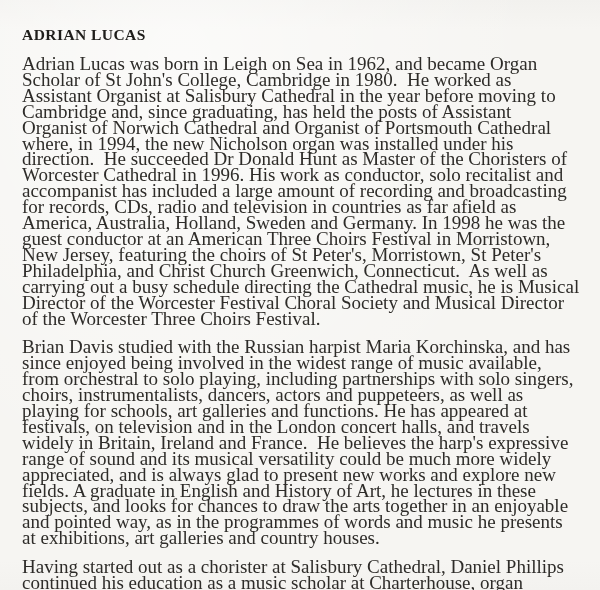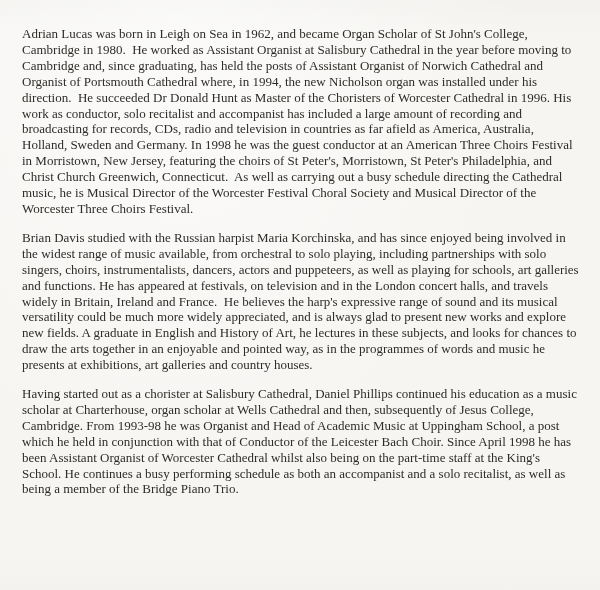--- a/index.html
+++ b/index.html
@@ -27,33 +27,34 @@
     margin: 0 0 12px 0;
     font-size: 15.5px;
     line-height: 18px;
     font-weight: 700;
     letter-spacing: 0.45px;
     color: #1f1e1b;
   }
   .bio-paragraph {
     margin: 0 0 13px 0;
     max-width: 560px;
-    font-size: 13px;
+    font-size: 19px;
     line-height: 15.9px;
     color: #2e2c29;
     white-space: pre-wrap;
     text-rendering: optimizeLegibility;
   }
 </style>
 </head>
 <body>
 
 <main class="page">
 
   <section class="bio-section">
+    <h2 class="bio-heading">ADRIAN LUCAS</h2>
     <p class="bio-paragraph">Adrian Lucas was born in Leigh on Sea in 1962, and became Organ Scholar of St John's College, Cambridge in 1980.  He worked as Assistant Organist at Salisbury Cathedral in the year before moving to Cambridge and, since graduating, has held the posts of Assistant Organist of Norwich Cathedral and Organist of Portsmouth Cathedral where, in 1994, the new Nicholson organ was installed under his direction.  He succeeded Dr Donald Hunt as Master of the Choristers of Worcester Cathedral in 1996. His work as conductor, solo recitalist and accompanist has included a large amount of recording and broadcasting for records, CDs, radio and television in countries as far afield as America, Australia, Holland, Sweden and Germany. In 1998 he was the guest conductor at an American Three Choirs Festival in Morristown, New Jersey, featuring the choirs of St Peter's, Morristown, St Peter's Philadelphia, and Christ Church Greenwich, Connecticut.  As well as carrying out a busy schedule directing the Cathedral music, he is Musical Director of the Worcester Festival Choral Society and Musical Director of the Worcester Three Choirs Festival.</p>
   </section>
 
   <section class="bio-section">
     <p class="bio-paragraph">Brian Davis studied with the Russian harpist Maria Korchinska, and has since enjoyed being involved in the widest range of music available, from orchestral to solo playing, including partnerships with solo singers, choirs, instrumentalists, dancers, actors and puppeteers, as well as playing for schools, art galleries and functions. He has appeared at festivals, on television and in the London concert halls, and travels widely in Britain, Ireland and France.  He believes the harp's expressive range of sound and its musical versatility could be much more widely appreciated, and is always glad to present new works and explore new fields. A graduate in English and History of Art, he lectures in these subjects, and looks for chances to draw the arts together in an enjoyable and pointed way, as in the programmes of words and music he presents at exhibitions, art galleries and country houses.</p>
   </section>
 
   <section class="bio-section">
     <p class="bio-paragraph">Having started out as a chorister at Salisbury Cathedral, Daniel Phillips continued his education as a music scholar at Charterhouse, organ scholar at Wells Cathedral and then, subsequently of Jesus College, Cambridge. From 1993-98 he was Organist and Head of Academic Music at Uppingham School, a post which he held in conjunction with that of Conductor of the Leicester Bach Choir. Since April 1998 he has been Assistant Organist of Worcester Cathedral whilst also being on the part-time staff at the King's School. He continues a busy performing schedule as both an accompanist and a solo recitalist, as well as being a member of the Bridge Piano Trio.</p>
   </section>

